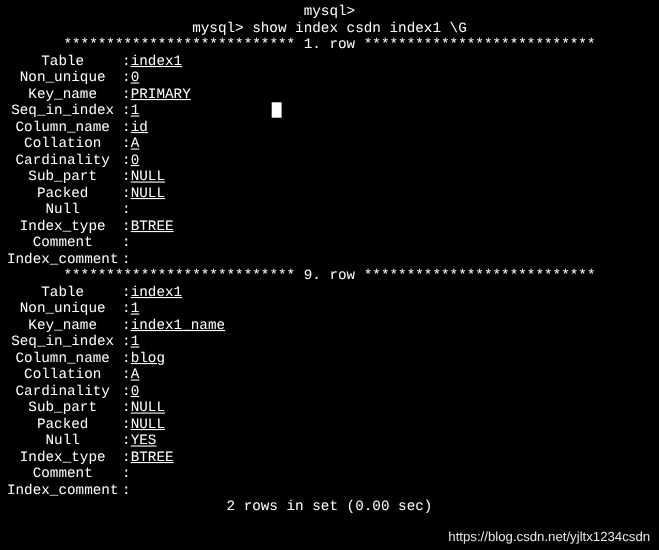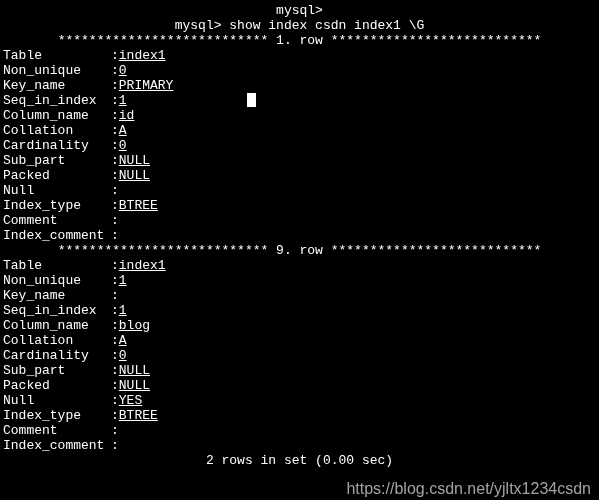--- a/index.html
+++ b/index.html
@@ -26,32 +26,32 @@
     height: 14px;
     background: #fff;
     vertical-align: text-bottom;
   }
   .row {
     display: flex;
   }
   .label {
     display: inline-block;
     width: 108px;
-    text-align: left;
+    text-align: center;
   }
   .value {
     display: inline-block;
     text-decoration: underline;
   }
   .watermark {
     position: absolute;
     right: 8px;
     bottom: 4px;
-    color: #a3a3a3;
-    font-size: 16px;
+    color: #e5e5e5;
+    font-size: 12px;
     font-family: Arial, sans-serif;
   }
 </style>
 </head>
 <body>
 
 <div class="line">mysql&gt;</div>
 <div class="line"><span>mysql&gt; </span><span>show index csdn index1 \G</span></div>
 
 <div class="line">*************************** 1. row ***************************</div>
@@ -132,20 +132,21 @@
     <span class="value">index1</span>
   </div>
 <div class="row">
     <span class="label">Non_unique</span>
     <span>: </span>
     <span class="value">1</span>
   </div>
 <div class="row">
     <span class="label">Key_name</span>
     <span>: </span>
+    <span class="value">index1_name</span>
   </div>
 <div class="row">
     <span class="label">Seq_in_index</span>
     <span>: </span>
     <span class="value">1</span>
   </div>
 <div class="row">
     <span class="label">Column_name</span>
     <span>: </span>
     <span class="value">blog</span>

